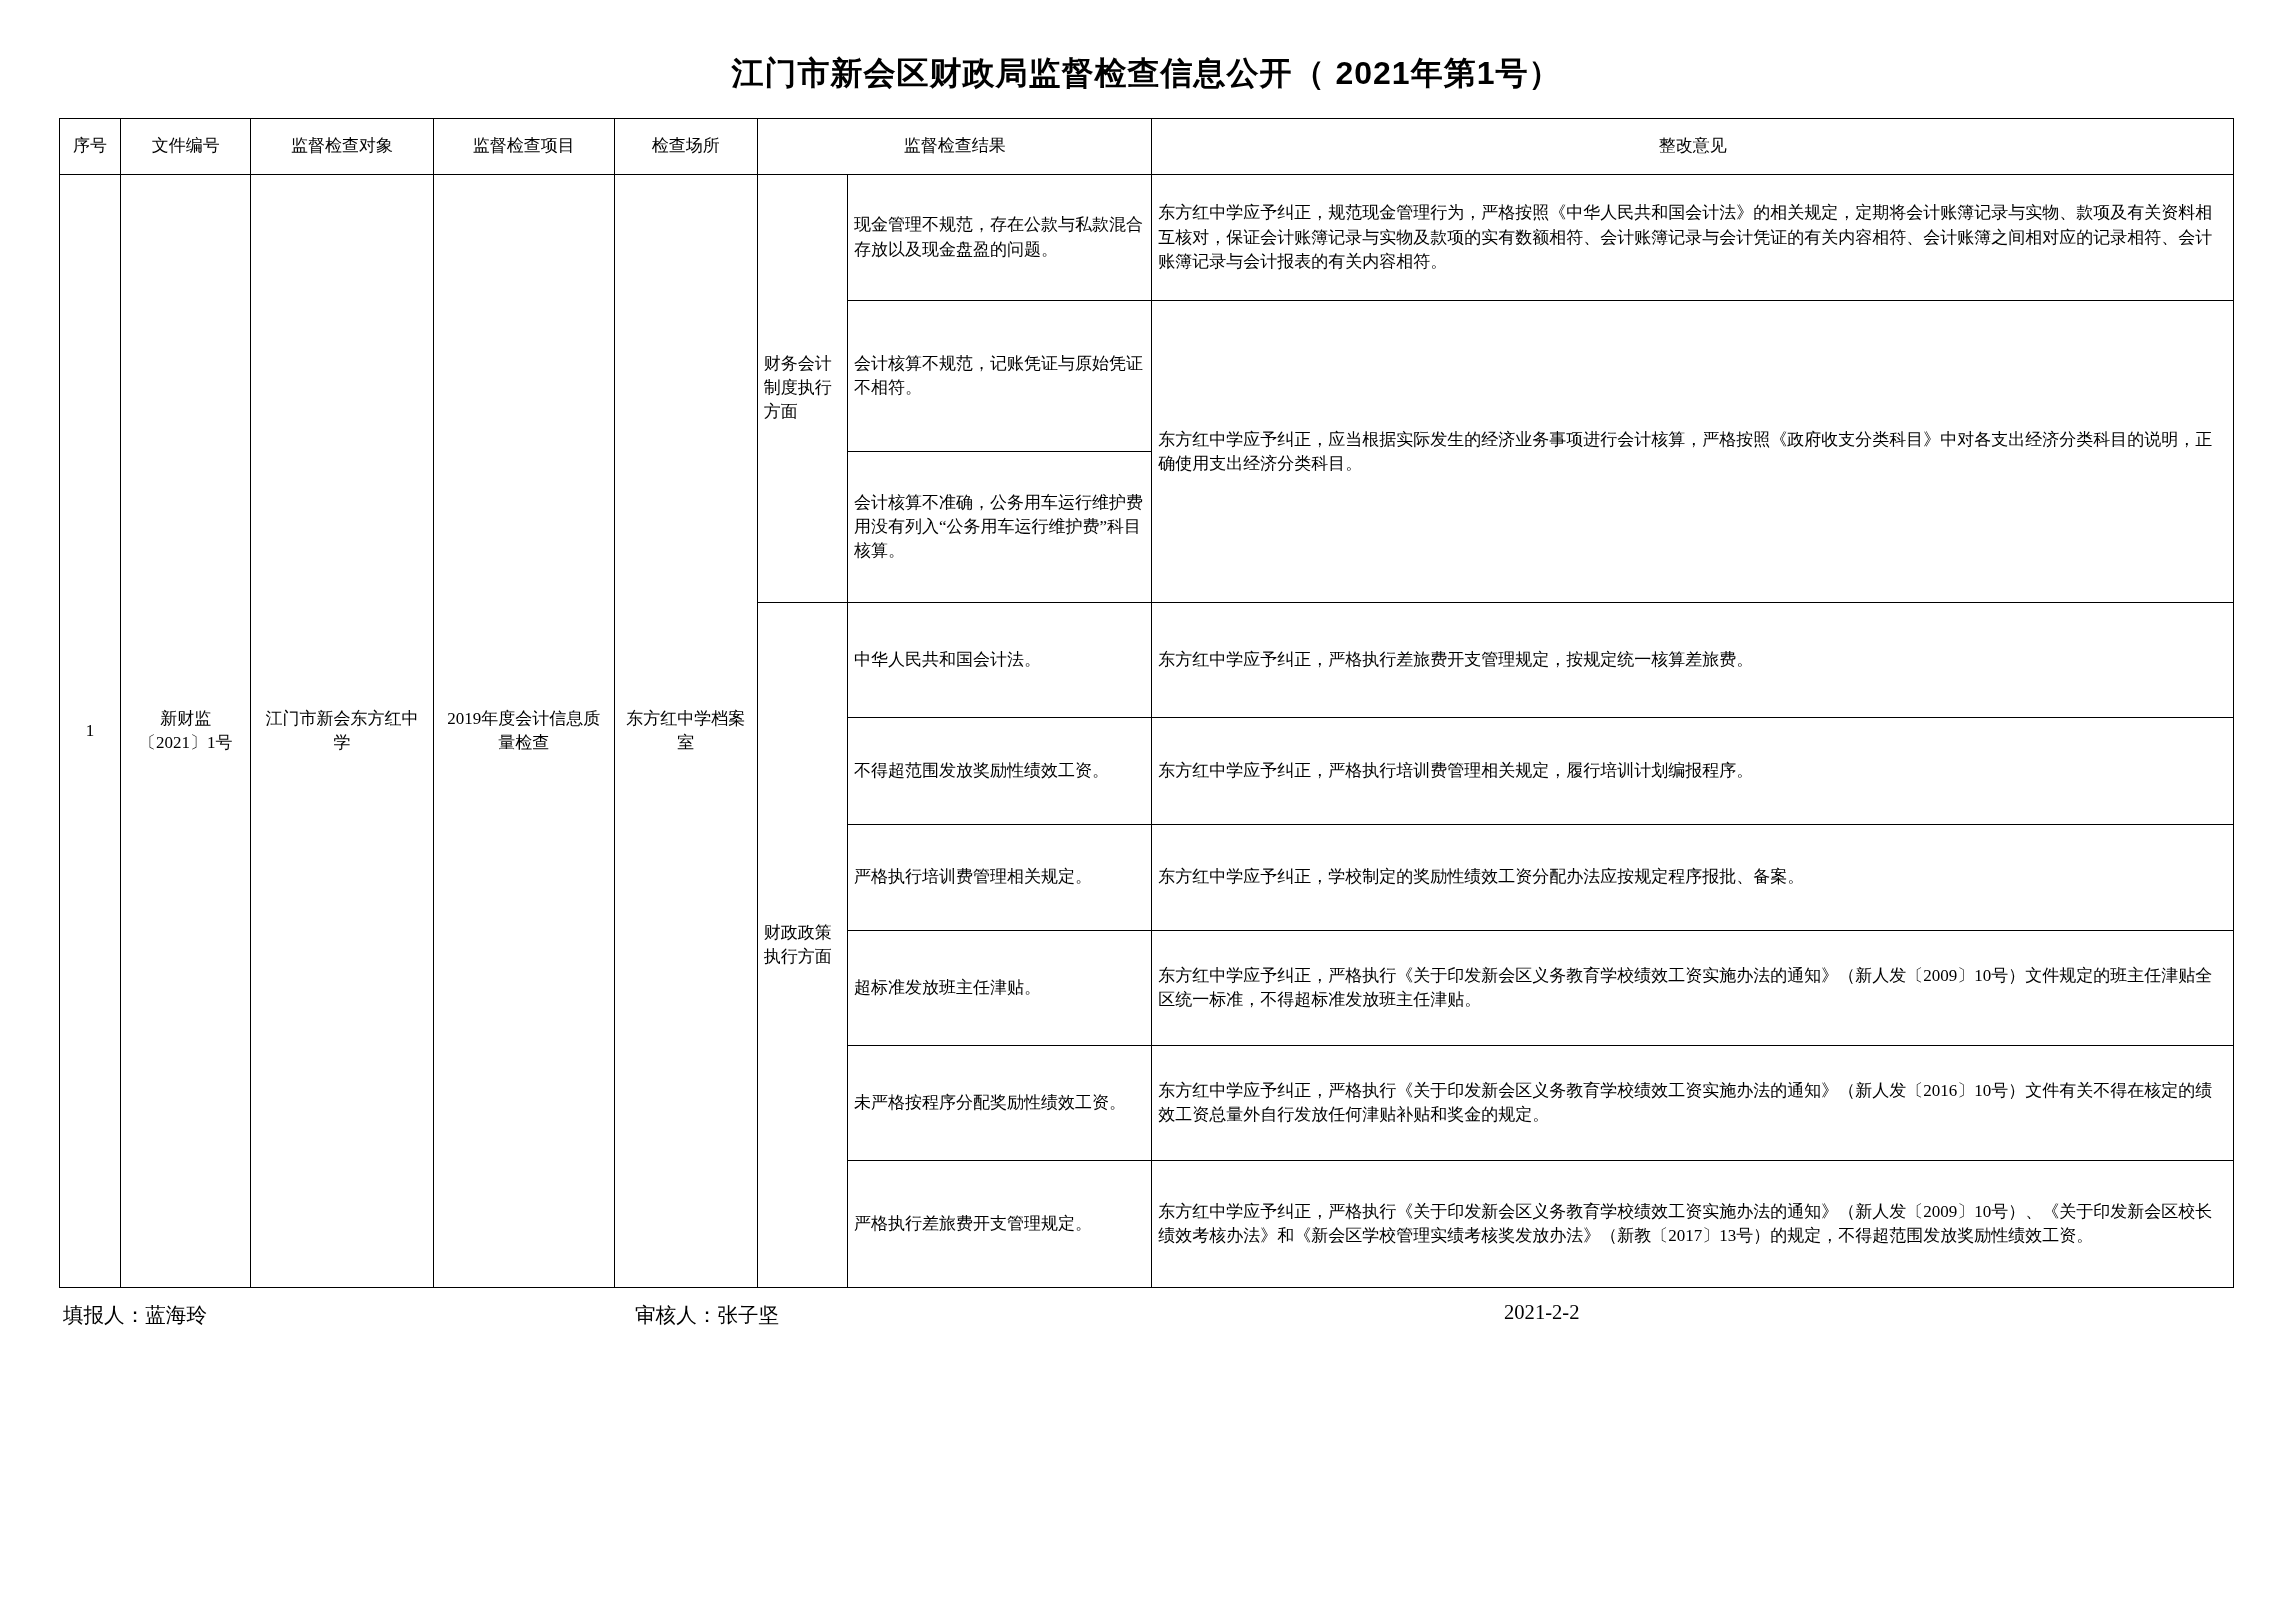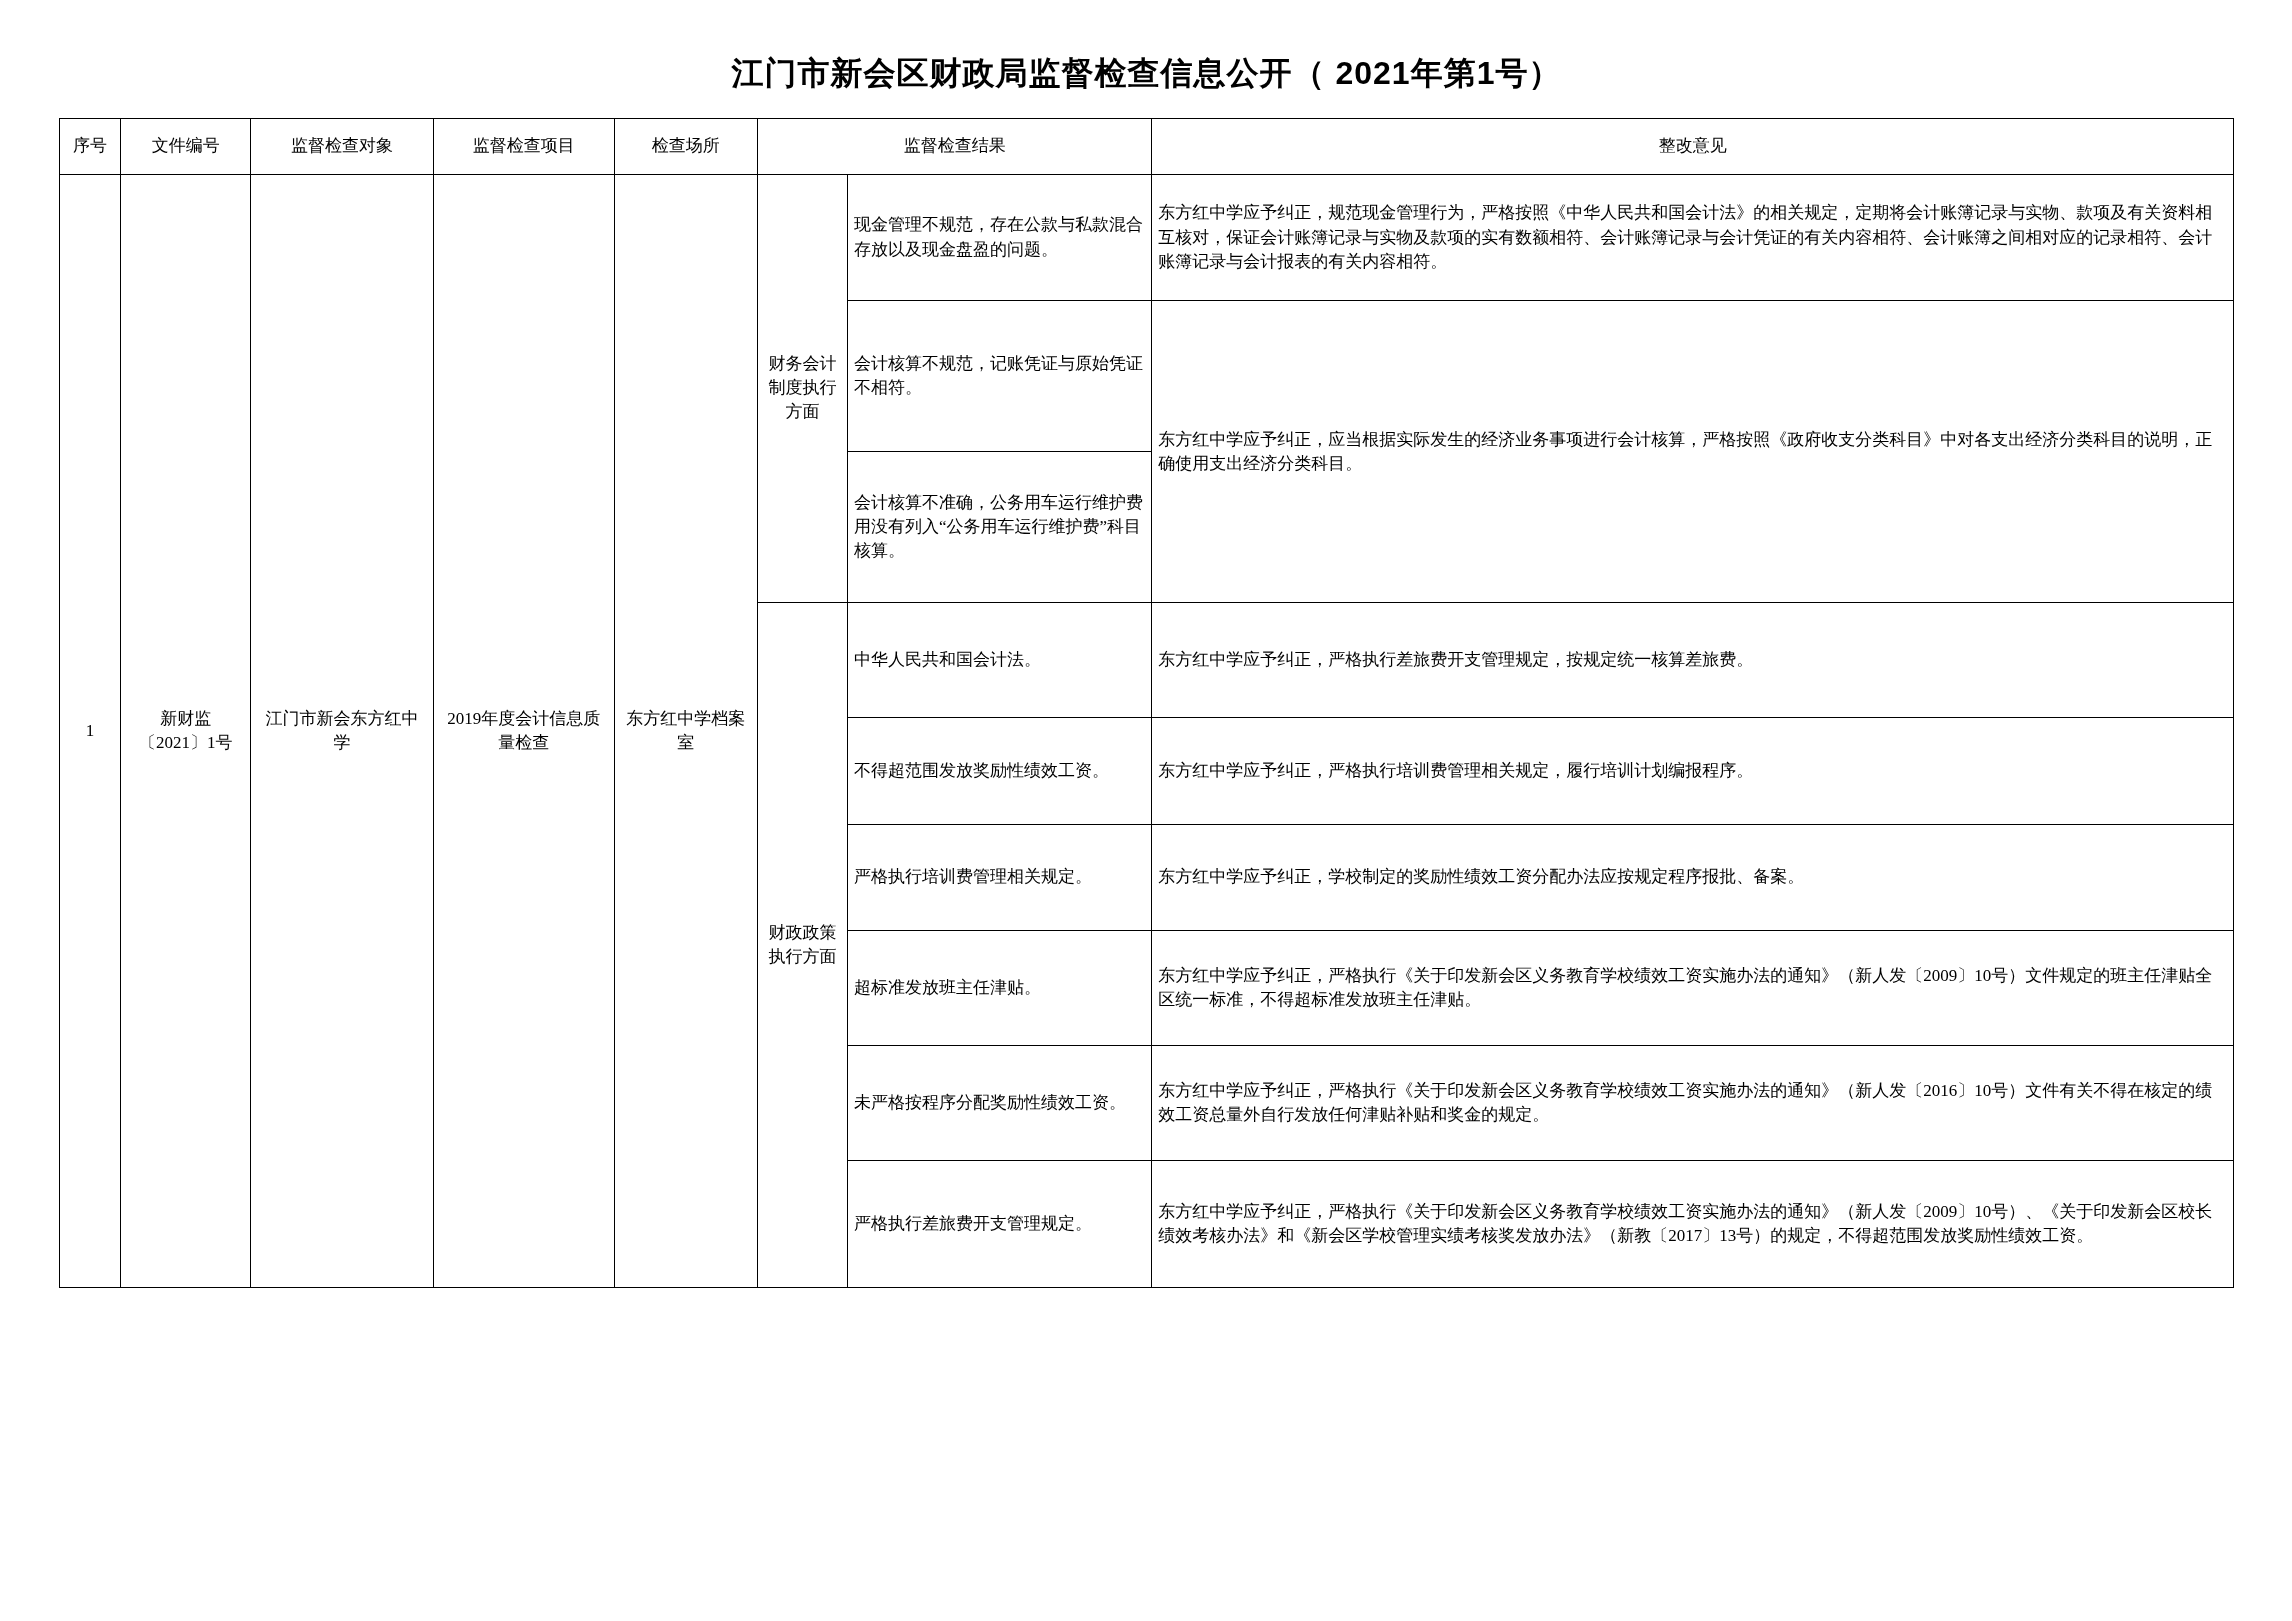--- a/index.html
+++ b/index.html
@@ -51,21 +51,21 @@
     font-size: 20.6px;
   }
   td.center {
     text-align: center;
   }
   td.idx {
     text-align: center;
     font-size: 20.6px;
   }
   td.sect {
-    text-align: center;
+    text-align: left;
     font-size: 19.6px;
   }
   td.finding {
     text-align: left;
     vertical-align: middle;
   }
   td.opinion {
     text-align: left;
     vertical-align: middle;
     padding-left: 7.8px;
@@ -167,15 +167,20 @@
       </tr>
 
       <tr>
         <td class="finding" style="height:118px">严格执行差旅费开支管理规定。</td>
         <td class="opinion">东方红中学应予纠正，严格执行《关于印发新会区义务教育学校绩效工资实施办法的通知》（新人发〔2009〕10号）、《关于印发新会区校长绩效考核办法》和《新会区学校管理实绩考核奖发放办法》（新教〔2017〕13号）的规定，不得超范围发放奖励性绩效工资。</td>
       </tr>
 
     </tbody>
   </table>
 
+  <div class="footer">
+    <span class="f1">填报人：蓝海玲</span>
+    <span class="f2">审核人：张子坚</span>
+    <span class="f3">2021-2-2</span>
+  </div>
 
 </div>
 
 
 </body></html>

